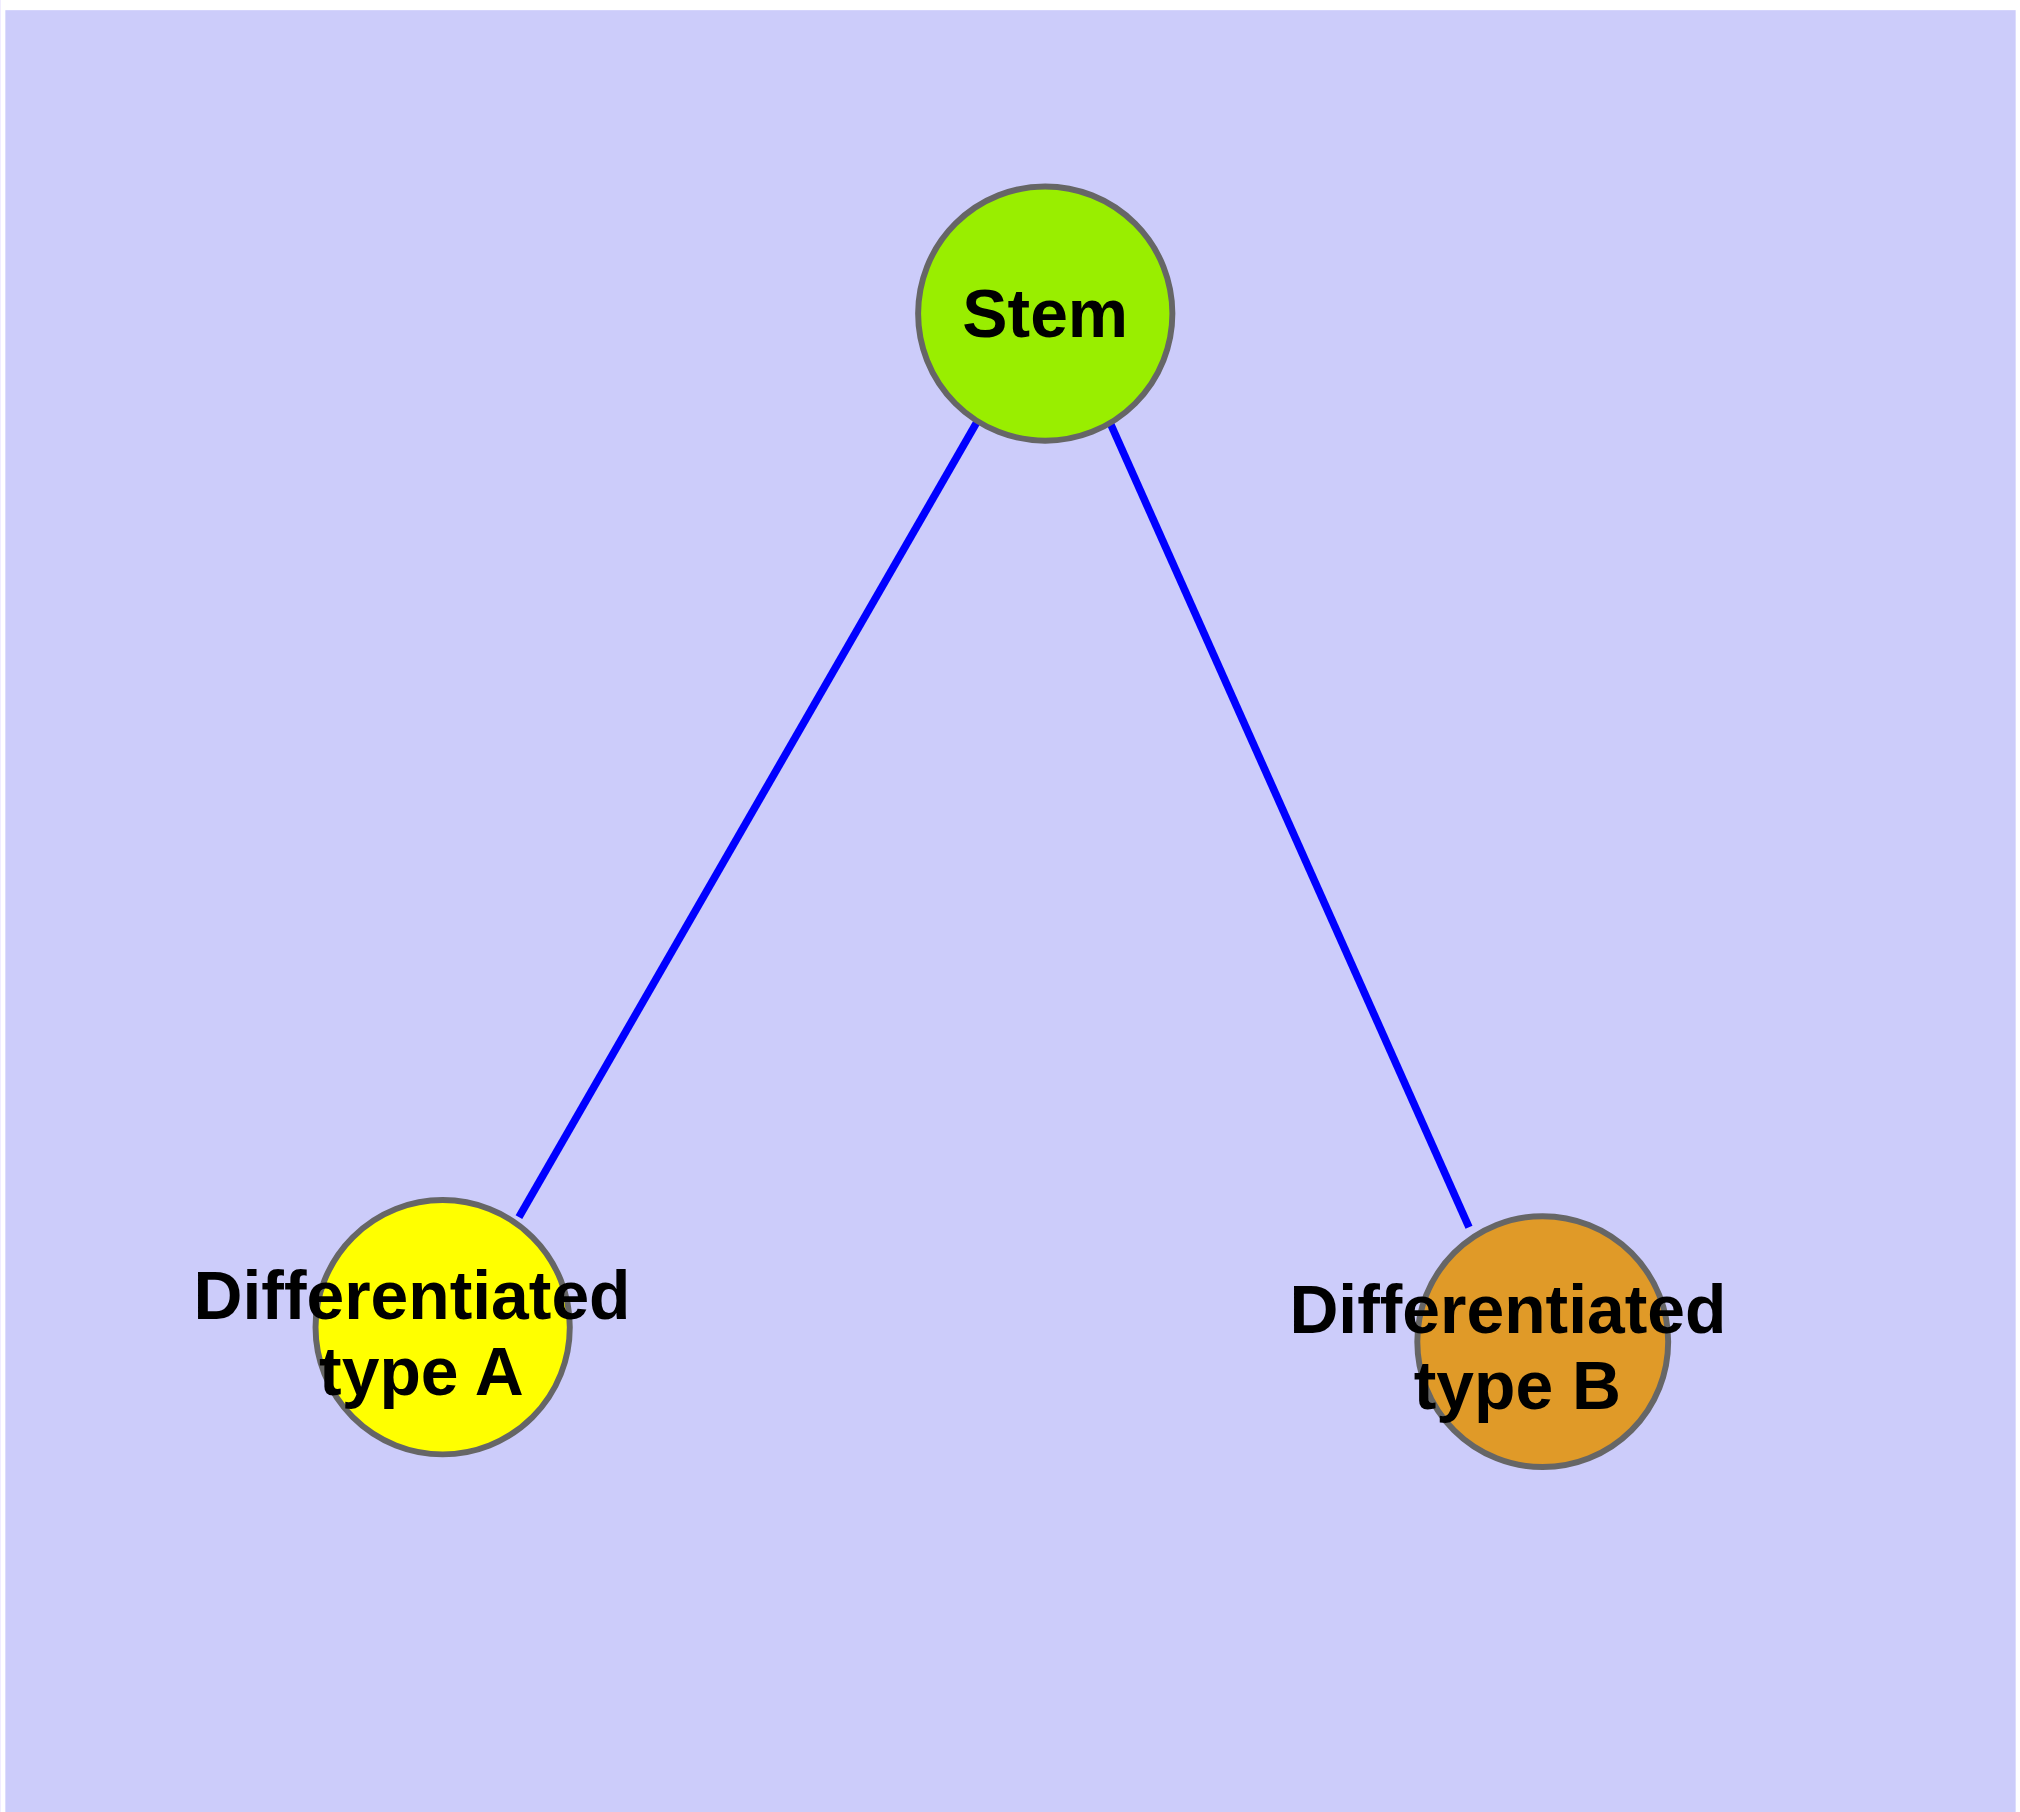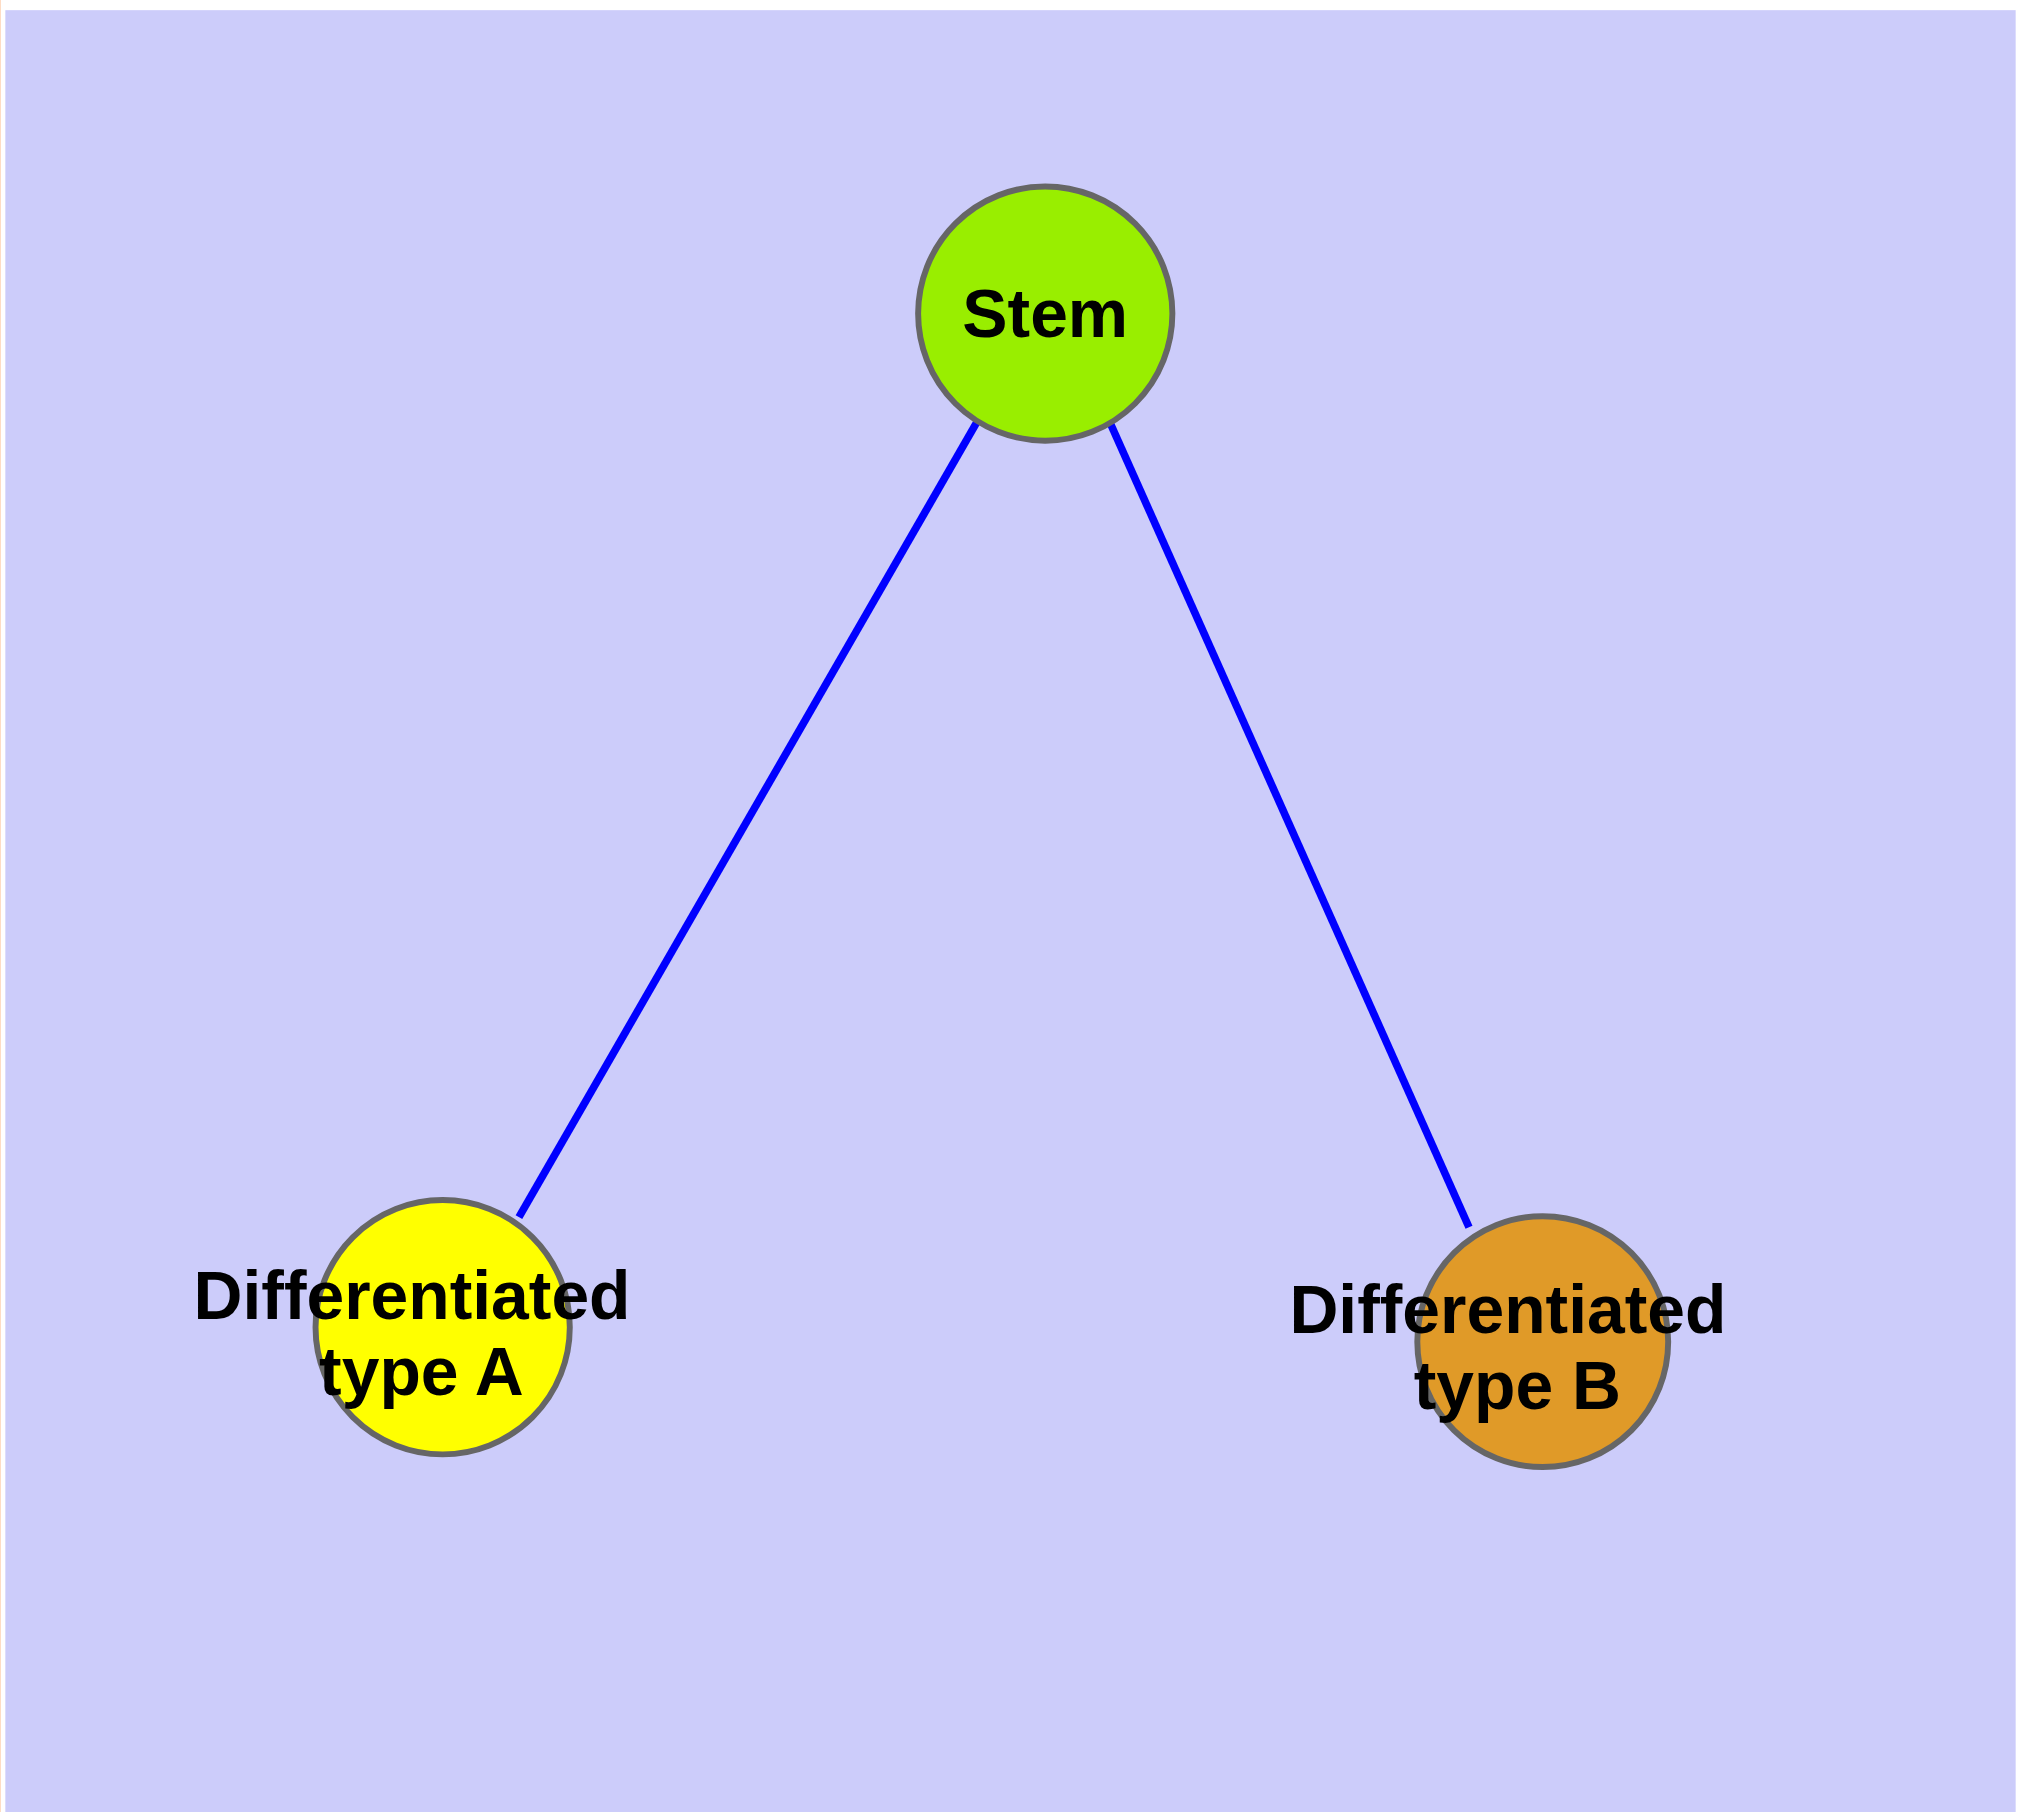--- a/index.html
+++ b/index.html
@@ -31,21 +31,21 @@
   .node-label {
     font-family: "Liberation Sans", sans-serif;
     font-weight: bold;
     fill: #000000;
     paint-order: normal;
   }
 </style>
 </head>
 <body style="width: 2021px; height: 1812px;">
 
-<div id="canvas-root" style="width: 2021px; height: 1812px; background: #f97316;">
+<div id="canvas-root" style="width: 2021px; height: 1812px; background: #c4b5fd;">
   <svg id="graph-svg" viewBox="0 0 2384 2138" xmlns="http://www.w3.org/2000/svg" style="width: 2021px; height: 1812px;">
 
     <rect x="0" y="0" width="2384" height="2138" fill="#ffffff"></rect>
 
     <rect id="plot-bg" x="6" y="12" width="2372" height="2126" fill="#ccccfa"></rect>
 
     <g id="edges-layer">
       <line id="edge-0" x1="1153" y1="497" x2="612" y2="1436" stroke="#0000ff" stroke-width="9" stroke-linecap="butt"></line>
       <line id="edge-1" x1="1310" y1="500" x2="1733" y2="1448" stroke="#0000ff" stroke-width="9" stroke-linecap="butt"></line>
     </g>

